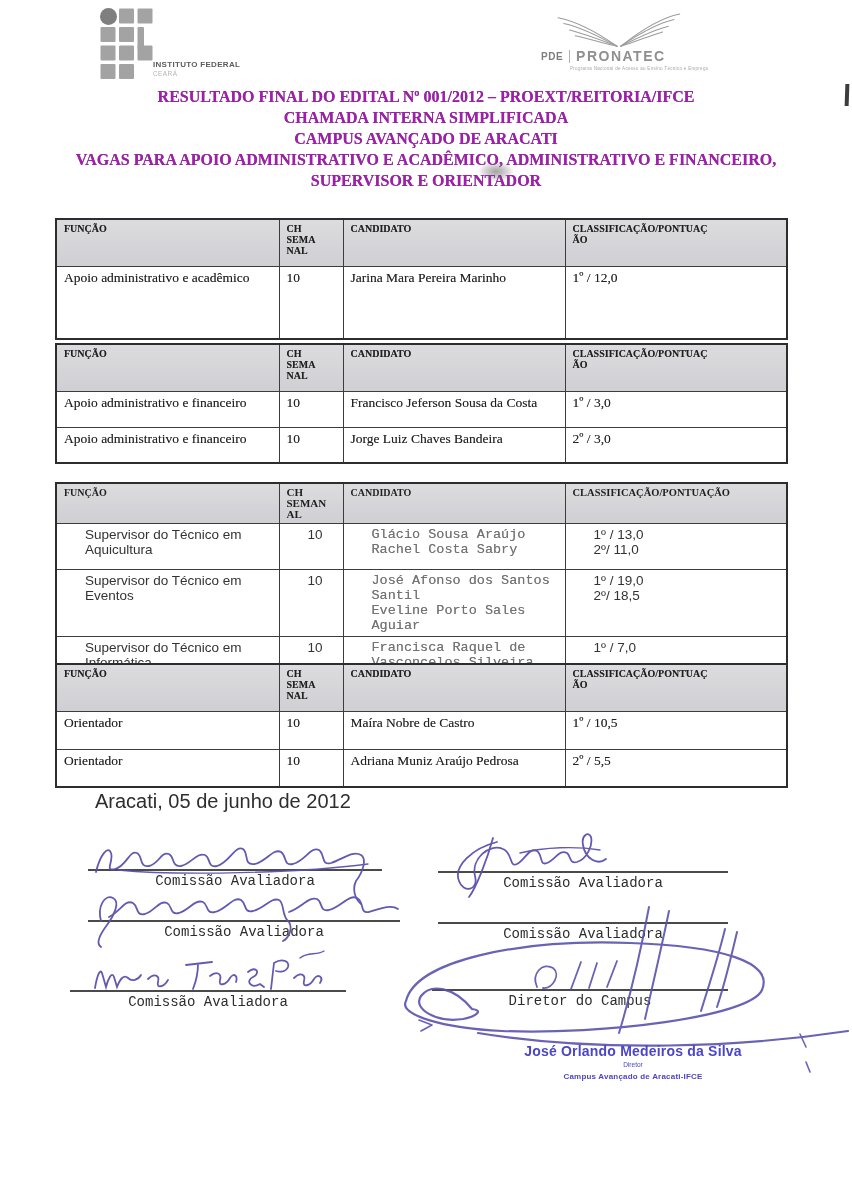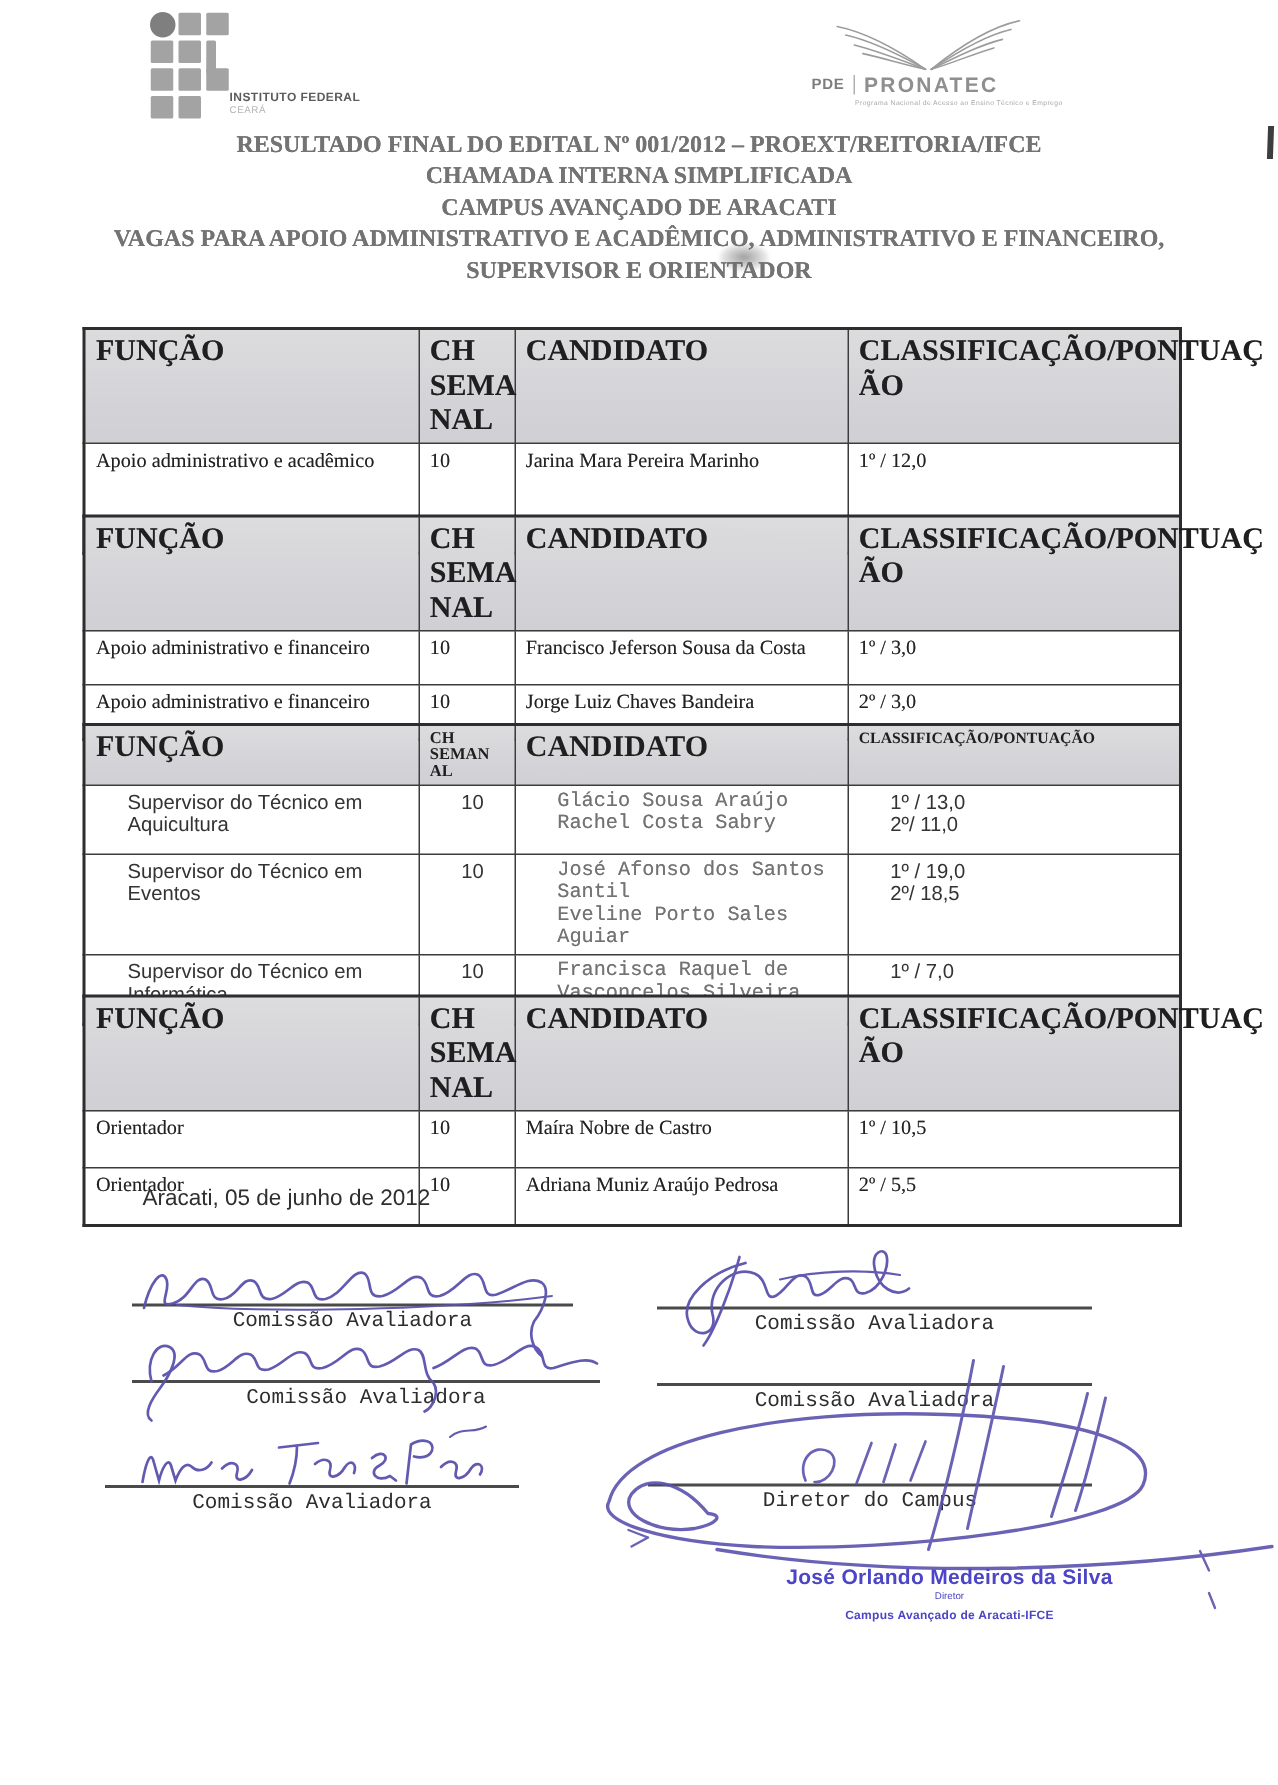--- a/index.html
+++ b/index.html
@@ -15,52 +15,52 @@
   .book{position:absolute;left:6px;top:0;width:140px;height:38px;}
   .pde-row{position:absolute;left:0;top:36px;display:flex;align-items:center;}
   .pde{font-family:"Liberation Sans",sans-serif;font-weight:bold;font-size:10px;color:#7d7d7d;letter-spacing:.5px;}
   .pde-div{width:1px;height:13px;background:#b0b0b0;margin:0 6px;}
   .pronatec-name{font-family:"Liberation Sans",sans-serif;font-weight:bold;font-size:14px;color:#8f8f8f;letter-spacing:1.5px;}
   .pronatec-sub{position:absolute;left:29px;top:54px;font-family:"Liberation Sans",sans-serif;font-size:4.5px;
                 color:#a8a8a8;letter-spacing:.3px;filter:blur(.3px);white-space:nowrap;}
 
   
   .title{position:absolute;left:30px;right:30px;top:86px;text-align:center;font-weight:bold;
-         font-size:16px;line-height:21px;color:#737373;text-shadow:0 0 .4px rgba(0,0,0,.55);}
+         font-size:16px;line-height:21px;color:#a21caf;text-shadow:0 0 .4px rgba(0,0,0,.55);}
   .smudge{position:absolute;left:479px;top:162px;width:34px;height:19px;border-radius:50%;
           background:radial-gradient(ellipse at center,rgba(80,80,80,.55),rgba(120,120,120,.18) 60%,transparent 75%);
           filter:blur(1px);}
   .speck1{position:absolute;left:694px;top:484px;width:10px;height:6px;border-radius:50%;
           background:rgba(150,150,150,.35);filter:blur(1.5px);}
   .speck2{position:absolute;left:484px;top:474px;width:26px;height:12px;border-radius:50%;
           background:rgba(255,255,255,.9);}
   .edge-mark{position:absolute;left:845px;top:84px;width:4px;height:22px;background:#3d3d3d;transform:rotate(2deg);}
 
   
   .doc-table{position:absolute;left:55px;width:731px;border-collapse:collapse;table-layout:fixed;
              border:2.5px solid #2d2d2d;}
   .doc-table col.c1{width:223px}.doc-table col.c2{width:64px}
   .doc-table col.c3{width:222px}.doc-table col.c4{width:222px}
   .doc-table th,.doc-table td{border:1.6px solid #3c3c3c;vertical-align:top;text-align:left;
              padding:3px 7px;white-space:pre-line;box-sizing:border-box;}
-  .doc-table th{background:linear-gradient(#dcdcde,#cfcfd4);font-weight:bold;font-size:20px;color:#1f1f1f;}
+  .doc-table th{background:linear-gradient(#dcdcde,#cfcfd4);font-weight:bold;font-size:10px;color:#1f1f1f;}
   .doc-table td{font-size:13.5px;color:#222;}
   .serif-table th,.serif-table td{font-family:"Liberation Serif",serif;text-shadow:0 0 .3px rgba(0,0,0,.4);}
   .t1{top:218px}.t1 .hrow th{height:47px}.t1 .drow td{height:73px}
   .t2{top:343px}.t2 .hrow th{height:47px}.t2 .drow td{height:36px}
   .t3{top:482px}.t3 .hrow th{height:35px}.t3 .drow td{height:46px}
   .t4{top:663px}.t4 .hrow th{height:47px}.t4 .drow td{height:38px}
   .t3 th.h-small{font-size:11px;line-height:11px;}
   .t3 th.h-smaller{font-size:10.5px;}
   .t3 td{font-family:"Liberation Sans",sans-serif;color:#333;text-shadow:none;padding-left:28px;}
   .t3 td.cand{font-family:Liberation Mono, monospace;color:#737373;text-shadow:0 0 .3px rgba(0,0,0,.4);}
 
   
   .dateline{position:absolute;left:95px;top:790px;font-family:"Liberation Sans",sans-serif;
-            font-size:15px;color:#2e2e2e;}
+            font-size:20px;color:#2e2e2e;}
   .sigblock{position:absolute;}
   .sigline{border-top:2px solid #4a4a4a;width:100%;height:0;}
   .siglabel{text-align:center;font-family:Liberation Mono, monospace;font-size:14px;color:#2d2d2d;margin-top:2px;}
   .s1{left:88px;top:869px;width:294px}
   .s2{left:438px;top:871px;width:290px}
   .s3{left:88px;top:920px;width:312px}
   .s4{left:438px;top:922px;width:290px}
   .s5{left:70px;top:990px;width:276px}
   .s6{left:432px;top:989px;width:296px}
   .ink{position:absolute;left:0;top:0;pointer-events:none;}

